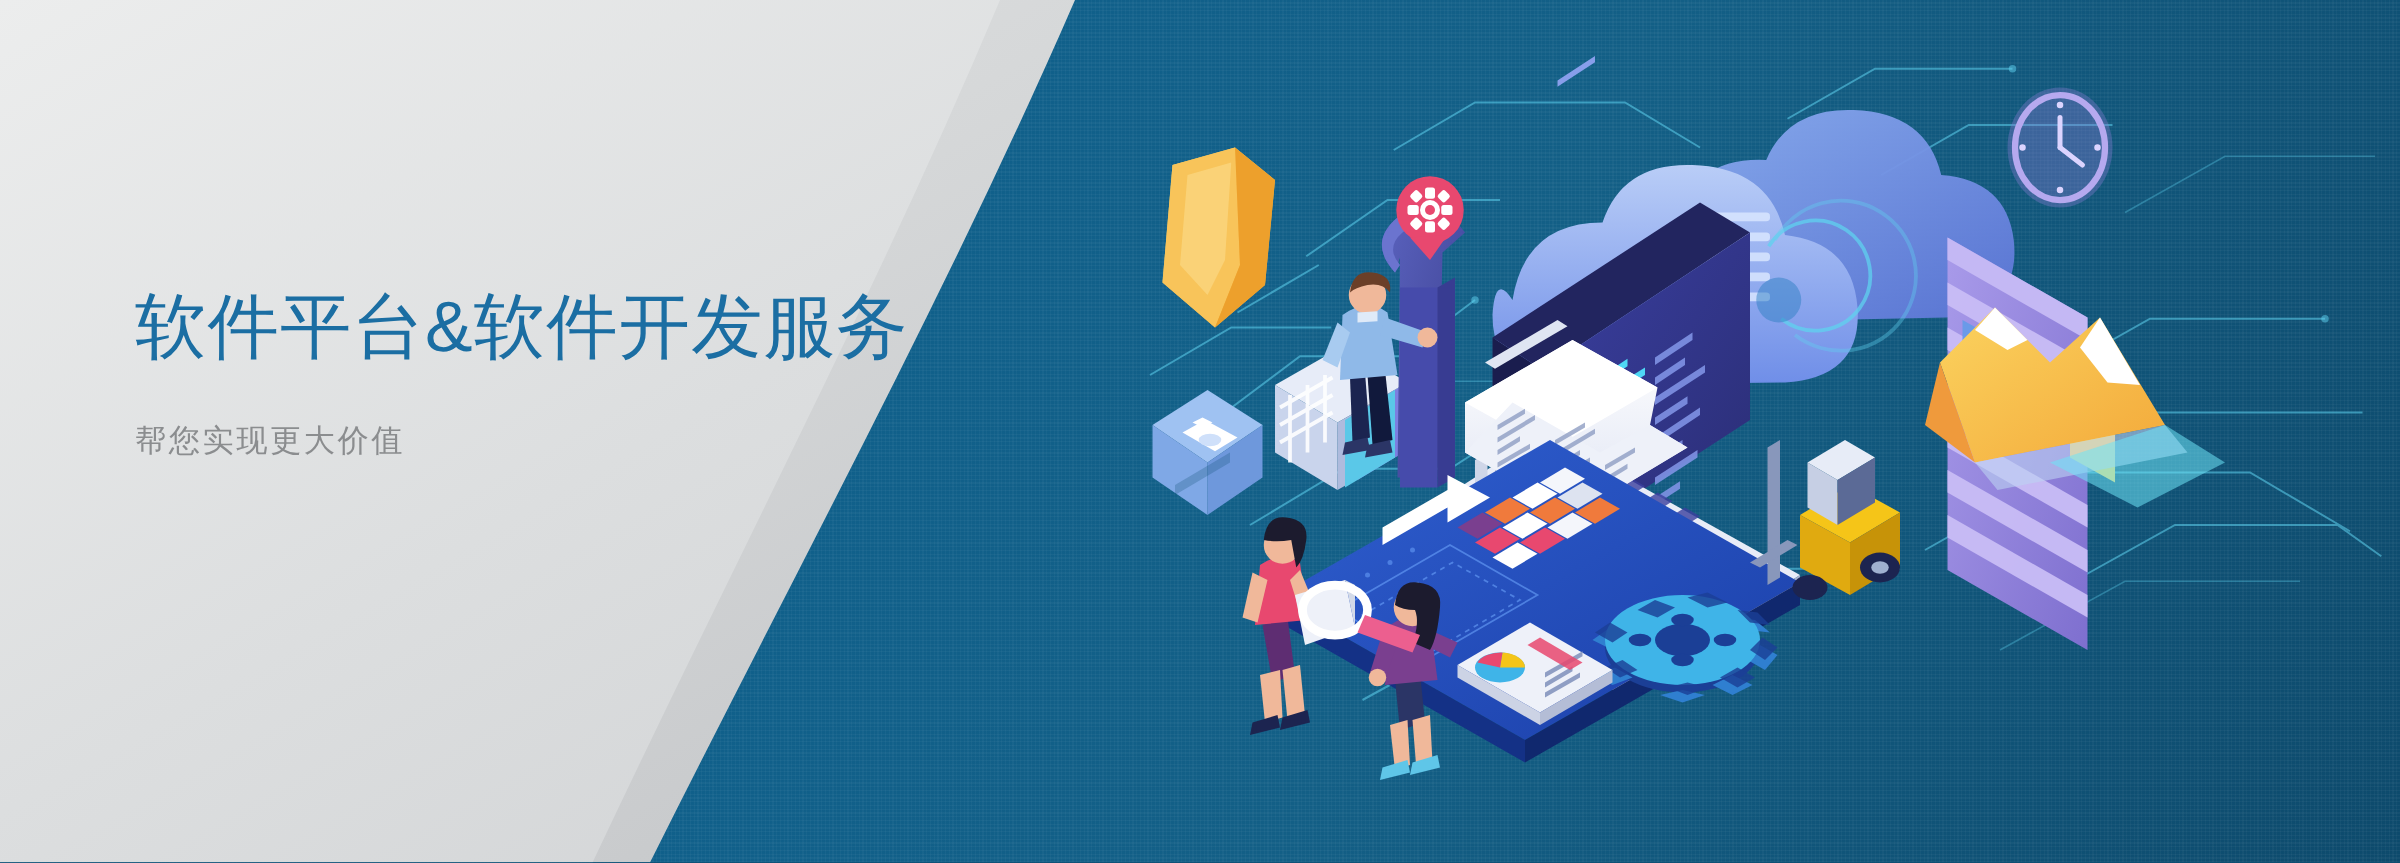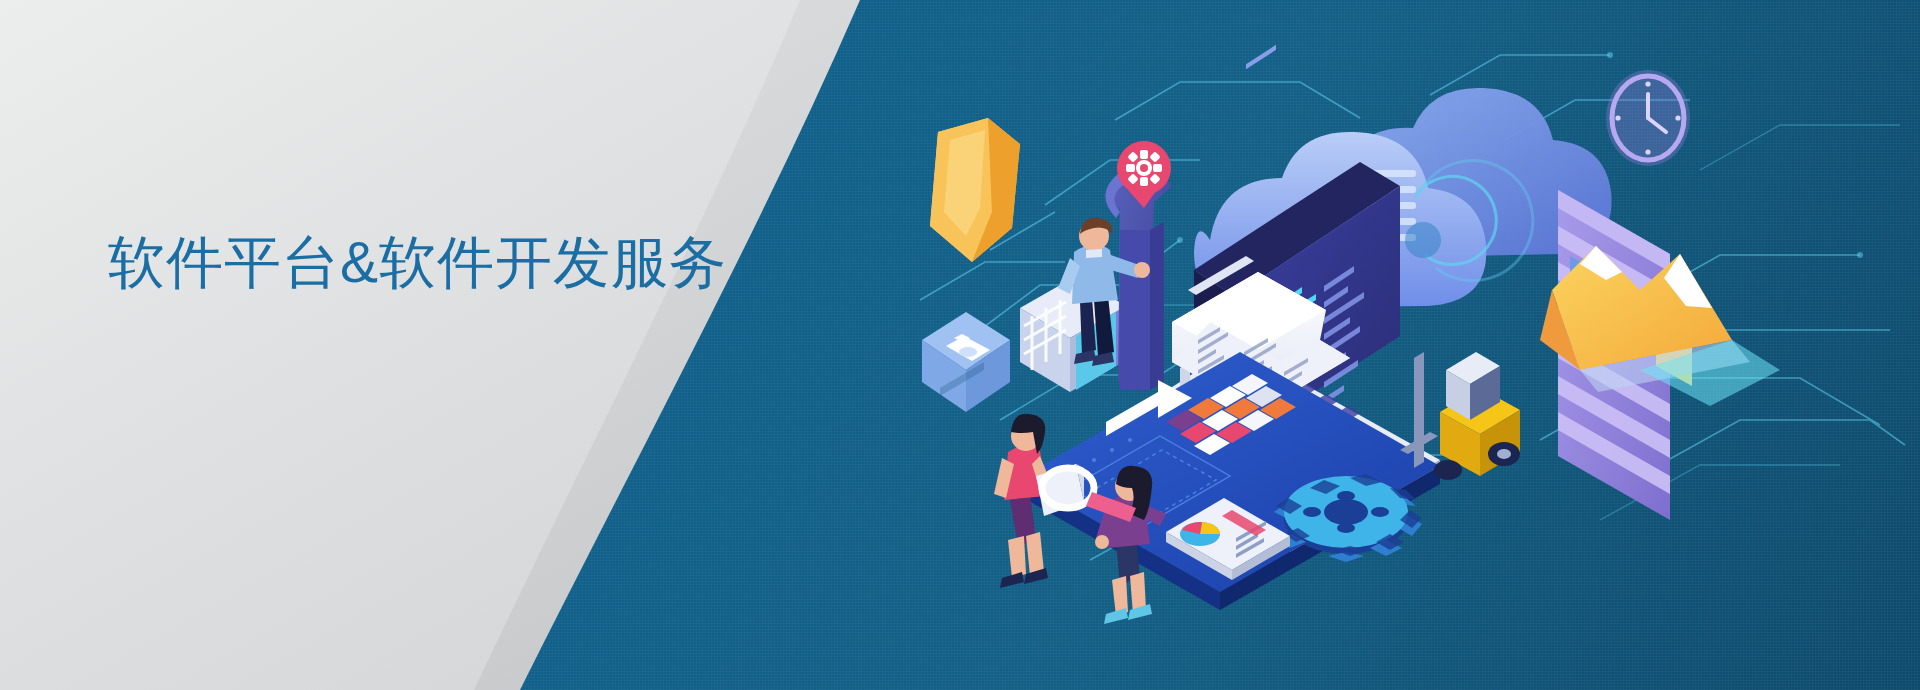--- a/index.html
+++ b/index.html
@@ -91,20 +91,21 @@
       <circle cx="1860" cy="255" r="3"></circle>
       <circle cx="1300" cy="505" r="3"></circle>
     </g>
   </svg>
 
   <div class="bg-left"></div>
   <div class="bg-left-edge"></div>
 
   <div class="copy">
     <div class="headline">软件平台&amp;软件开发服务</div>
+    <div class="subtitle">帮您实现更大价值</div>
   </div>
 
   <div class="illus">
   <svg width="1040" height="600" viewBox="0 0 1040 600">
 
     <defs>
       <linearGradient id="gShield" x1="0" y1="0" x2="1" y2="1">
         <stop offset="0" stop-color="#fcd270"></stop>
             <stop offset="1" stop-color="#f0a32b"></stop>
       </linearGradient>

